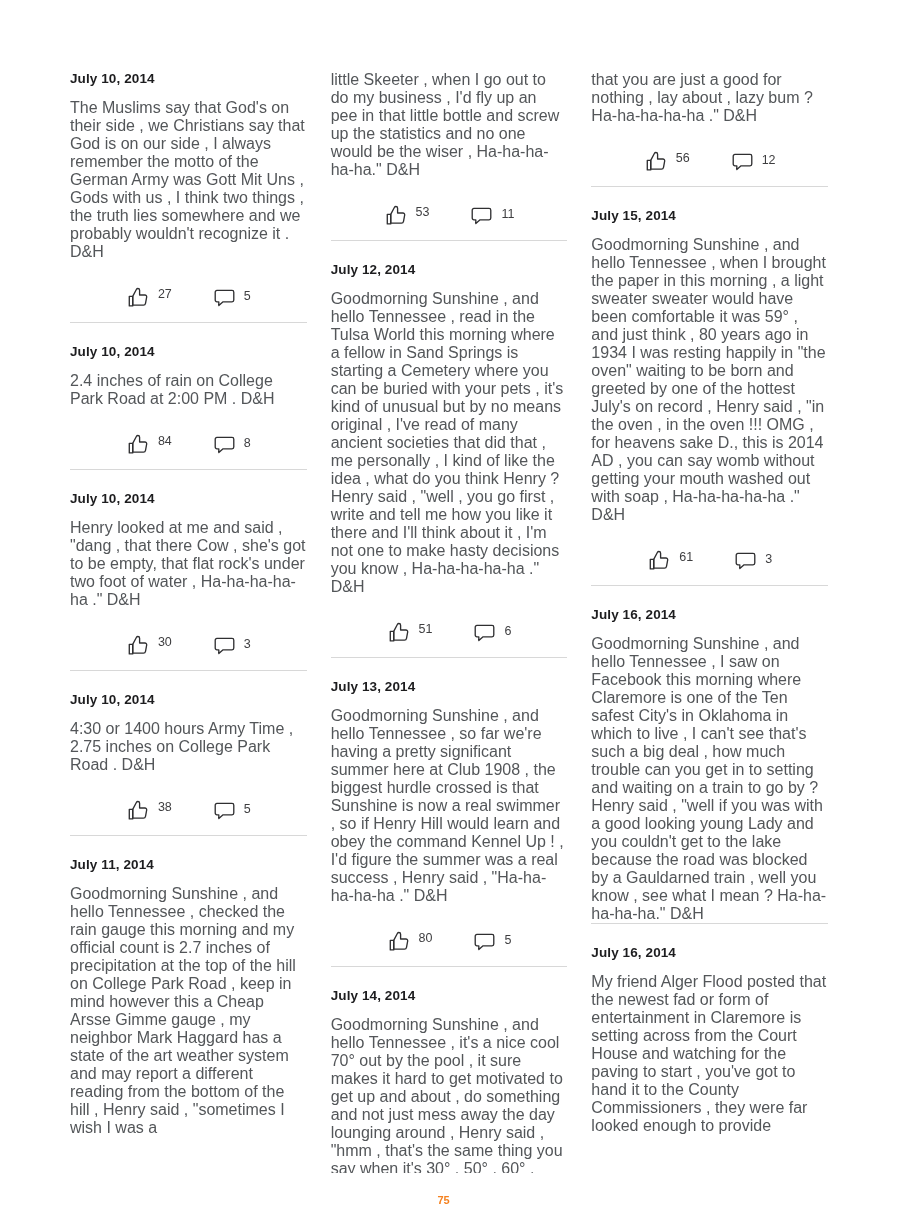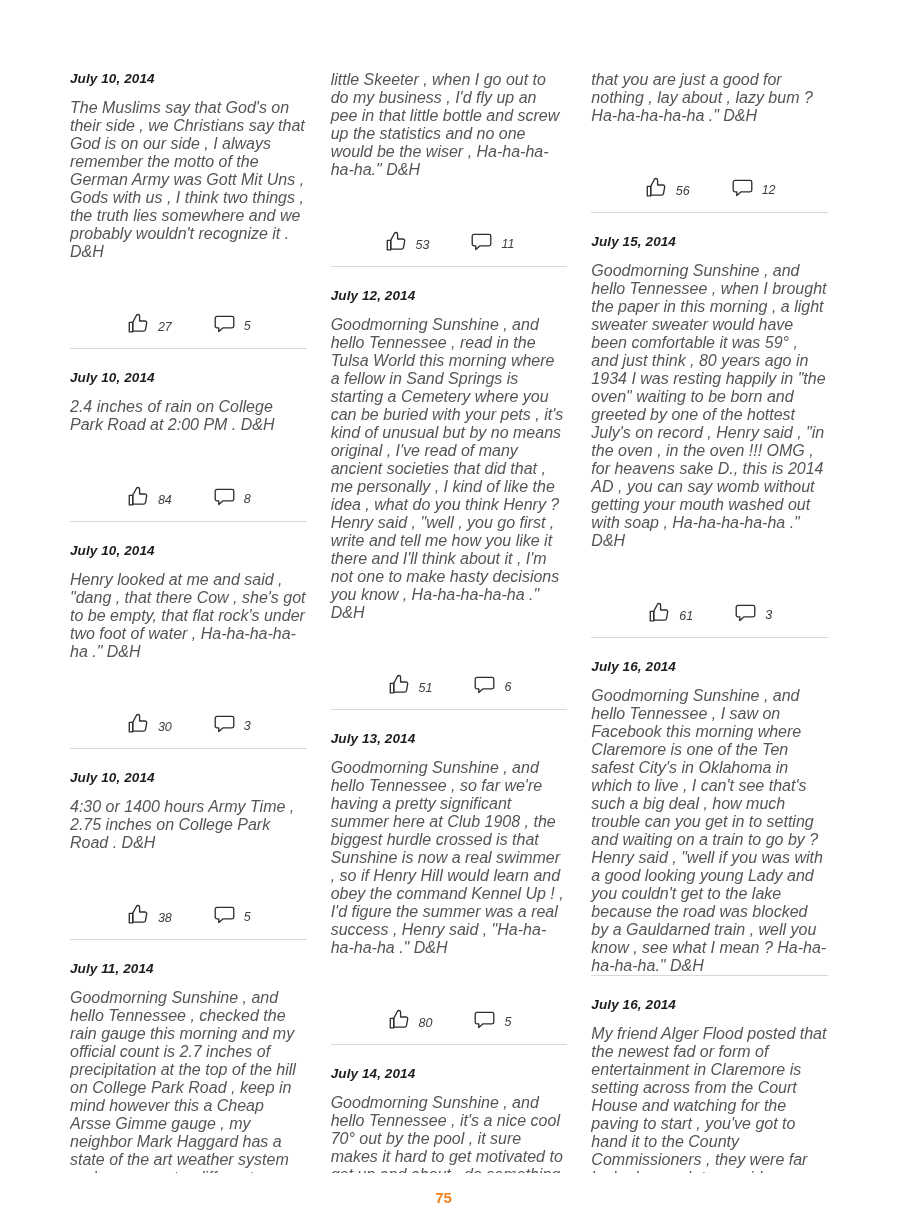--- a/index.html
+++ b/index.html
@@ -6,41 +6,41 @@
   html, body { background:#ffffff; }
   .page {
     position:relative;
     width:898px; height:1228px;
     background:#ffffff;
     overflow:hidden;
     font-family:"Liberation Sans","DejaVu Sans",sans-serif;
   }
   .columns {
     position:absolute; top:71px; left:70px; right:70px; bottom:55px;
-    display:flex; gap:24px; overflow:hidden;font-style:italic;
+    display:flex; gap:24px; overflow:hidden;
   }
   .col { flex:1 1 0; min-width:0; }
   .post-date {
     font-size:13.5px; font-weight:700; color:#1d1d1f;
     margin:0 0 13px 0; letter-spacing:.1px;
   }
   .post-body {
     font-size:16px; line-height:18px; color:#535659;
   }
   .stats {
     display:flex; justify-content:center; align-items:center;
     gap:42px; margin:26px 0 14px 0;
   }
-  .stat { display:flex; align-items:flex-end; gap:9px;margin-top:26px; }
+  .stat { display:flex; align-items:flex-start; gap:9px; }
   .icon svg { display:block; }
   .count { font-size:12.5px; color:#3e3e40; }
   .sep { border-top:1px solid #d8d8d8; margin:0 0 21px 0; }
   .page-number {
     position:absolute; bottom:22px; left:0; right:11px;
-    text-align:center; font-size:15px; font-weight:700; color:#f58220;
+    text-align:center; font-size:11px; font-weight:700; color:#f58220;
   }
 </style>
 </head>
 <body>
 
 <div class="page">
   <div class="columns" id="columns">
       <div class="col">
   <article class="post">
     <h3 class="post-date">July 10, 2014</h3>

